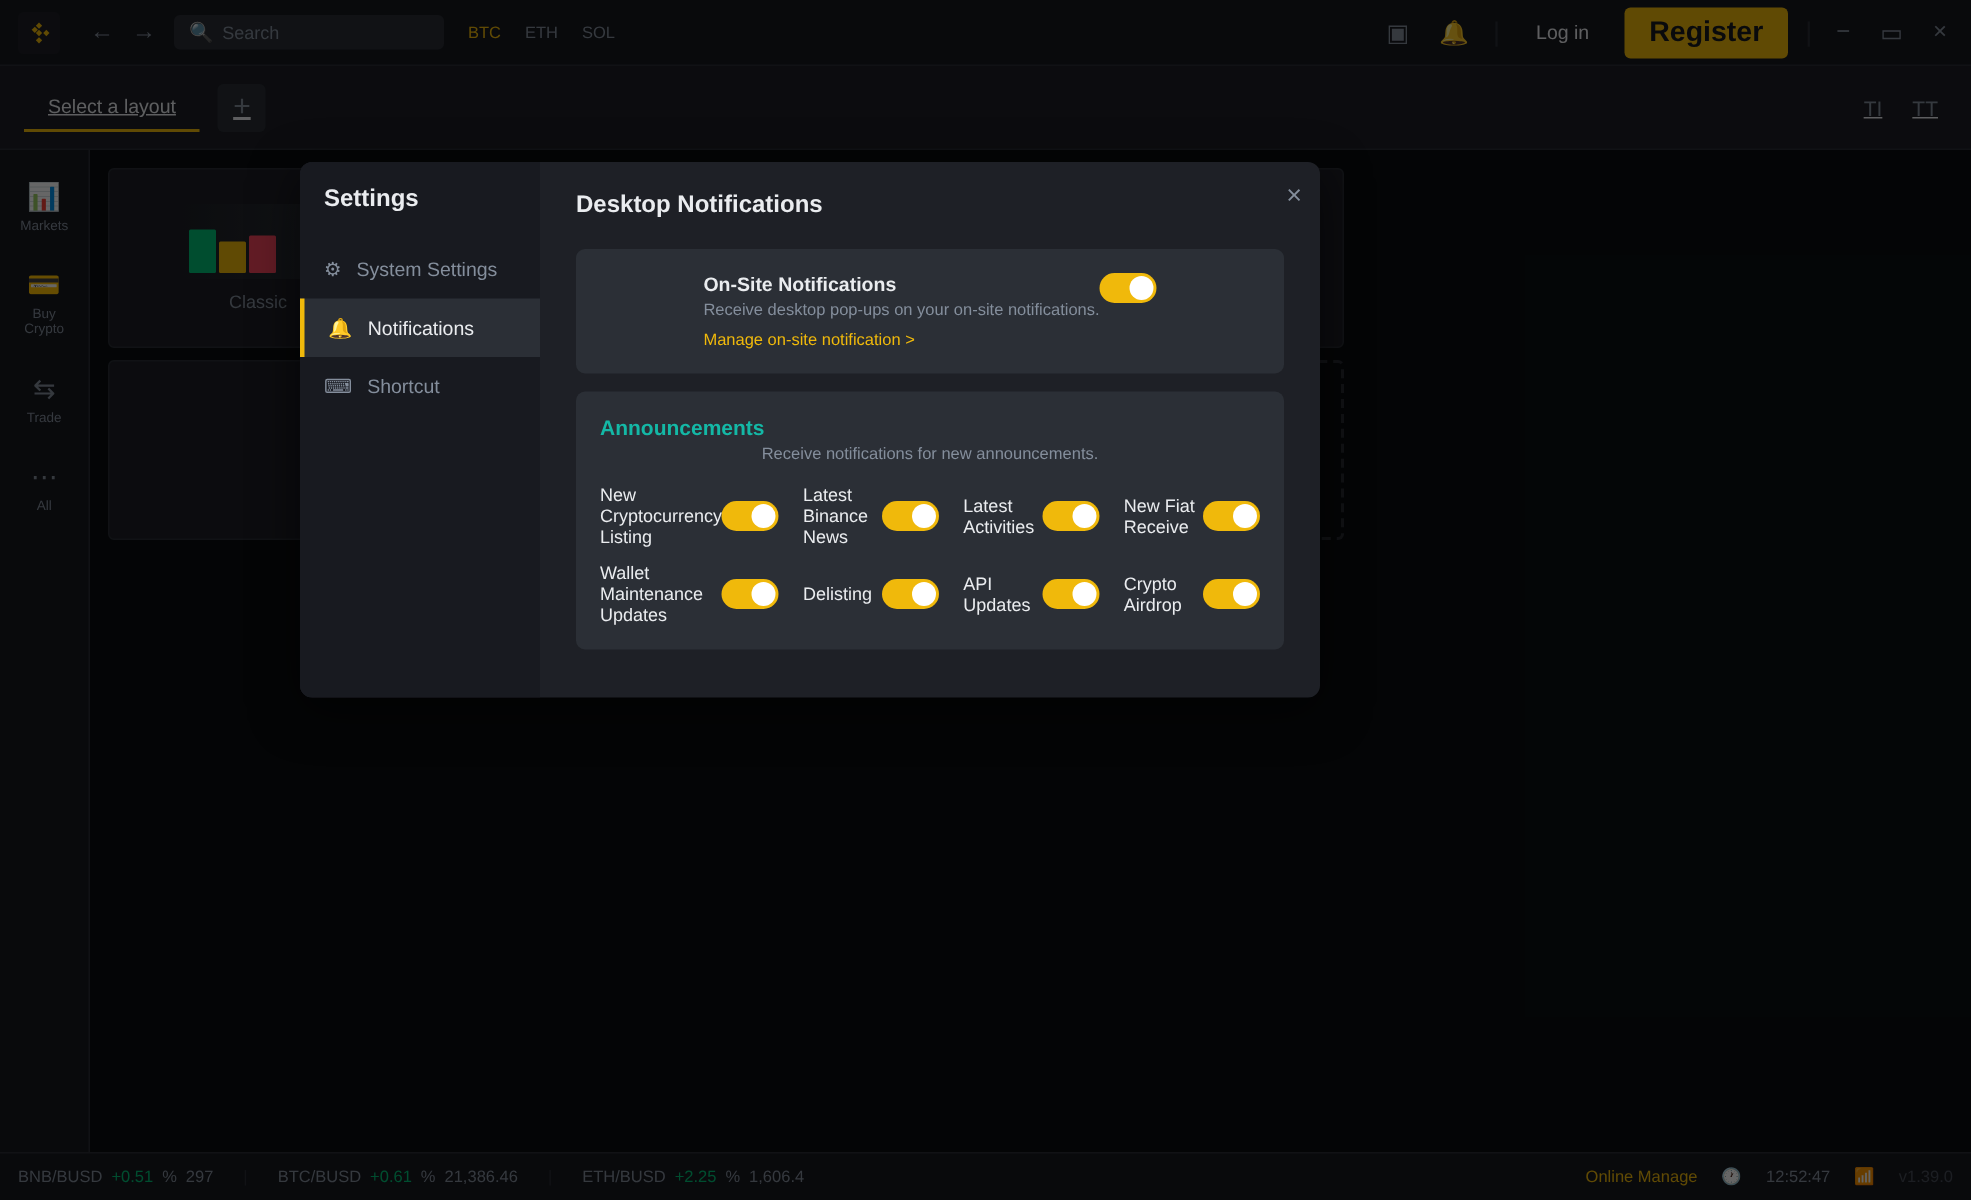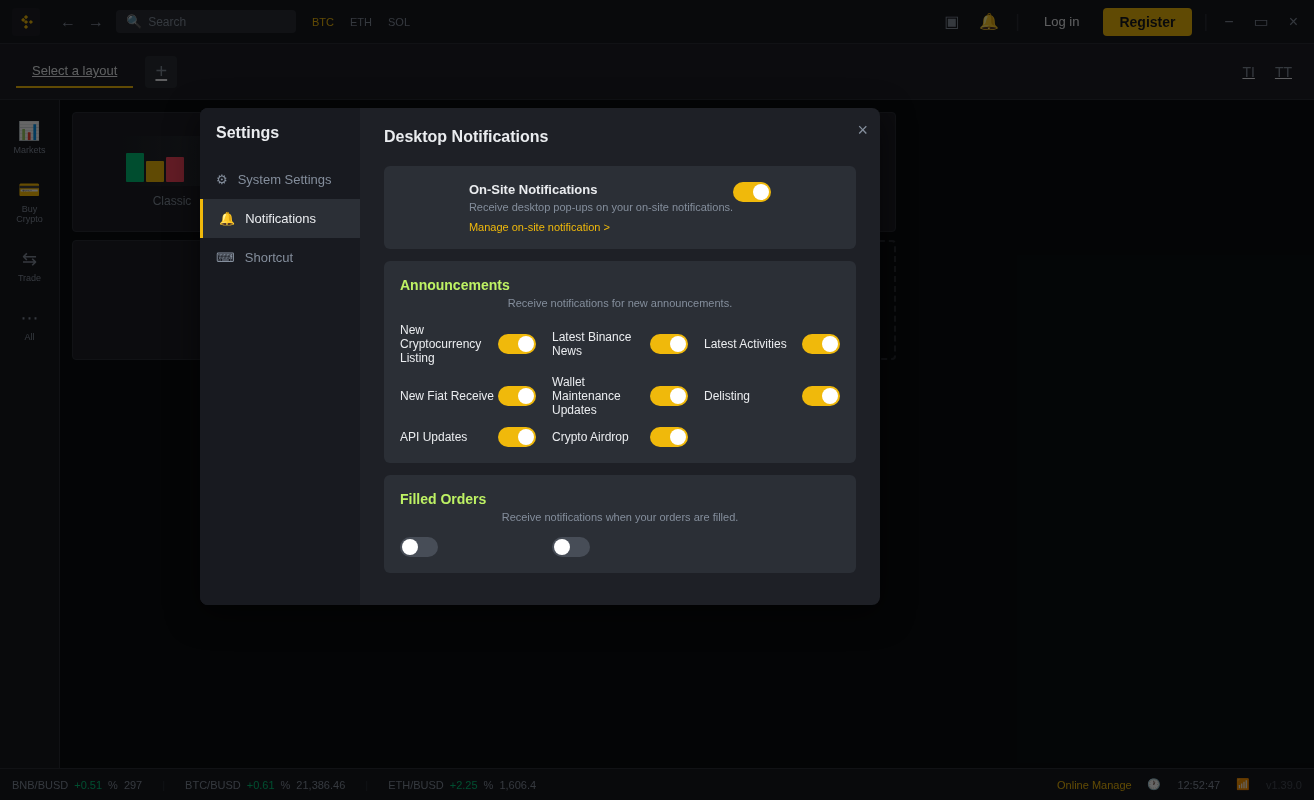--- a/index.html
+++ b/index.html
@@ -95,21 +95,21 @@
       color: #eaecef;
       cursor: pointer;
       font-size: 13px;
       padding: 6px 12px;
     }
     .btn-register {
       background: #f0b90b;
       border: none;
       color: #181a20;
       cursor: pointer;
-      font-size: 14px;
+      font-size: 19px;
       font-weight: 600;
       padding: 6px 16px;
       border-radius: 4px;
     }
 
     
     .layout-bar {
       height: 56px;
       background: #1e2026;
       border-bottom: 1px solid #2b2f36;
@@ -321,21 +321,21 @@
     
     .notif-section {
       background: #2b2f36;
       border-radius: 6px;
       padding: 16px;
       margin-bottom: 12px;
     }
     .notif-section-title {
       font-size: 14px;
       font-weight: 600;
-      color: #bef264;
+      color: #14b8a6;
       margin-bottom: 4px;
     }
     .notif-section-desc {
       font-size: 11px;
       color: #848e9c;
       margin-bottom: 14px;
       text-align: center;
     }
 
     
@@ -373,21 +373,21 @@
       align-items: flex-start;
       justify-content: center;
     }
     .onsite-info h4 { font-size: 13px; font-weight: 600; color: #eaecef; margin-bottom: 4px; }
     .onsite-info p { font-size: 11px; color: #848e9c; }
     .manage-link { font-size: 11px; color: #f0b90b; cursor: pointer; margin-top: 8px; display: block; }
 
     
     .annc-grid {
       display: grid;
-      grid-template-columns: 1fr 1fr 1fr;
+      grid-template-columns: 1fr 1fr 1fr 1fr;
       gap: 10px 16px;
     }
     .annc-row {
       display: flex;
       align-items: center;
       justify-content: space-between;
     }
     .annc-label { font-size: 12px; color: #eaecef; }
 
     
@@ -624,38 +624,20 @@
         <div class="annc-row">
           <span class="annc-label">Crypto Airdrop</span>
           <label class="toggle">
             <input type="checkbox" checked="" style="">
             <span class="toggle-slider"></span>
           </label>
         </div>
       </div>
     </div>
 
-    <div class="notif-section">
-      <div class="notif-section-title">Filled Orders</div>
-      <div class="notif-section-desc">Receive notifications when your orders are filled.</div>
-      <div class="annc-grid">
-        <div class="annc-row">
-          <label class="toggle toggle-off">
-            <input type="checkbox" style="">
-            <span class="toggle-slider"></span>
-          </label>
-        </div>
-        <div class="annc-row">
-          <label class="toggle toggle-off">
-            <input type="checkbox" style="">
-            <span class="toggle-slider"></span>
-          </label>
-        </div>
-      </div>
-    </div>
   </div>
 
   <button class="modal-close">×</button>
 </div>
 
 <div class="bottom-bar">
   <div class="bottom-ticker">
     <span>BNB/BUSD</span>
     <span class="up">+0.51</span>
     <span>%</span>

